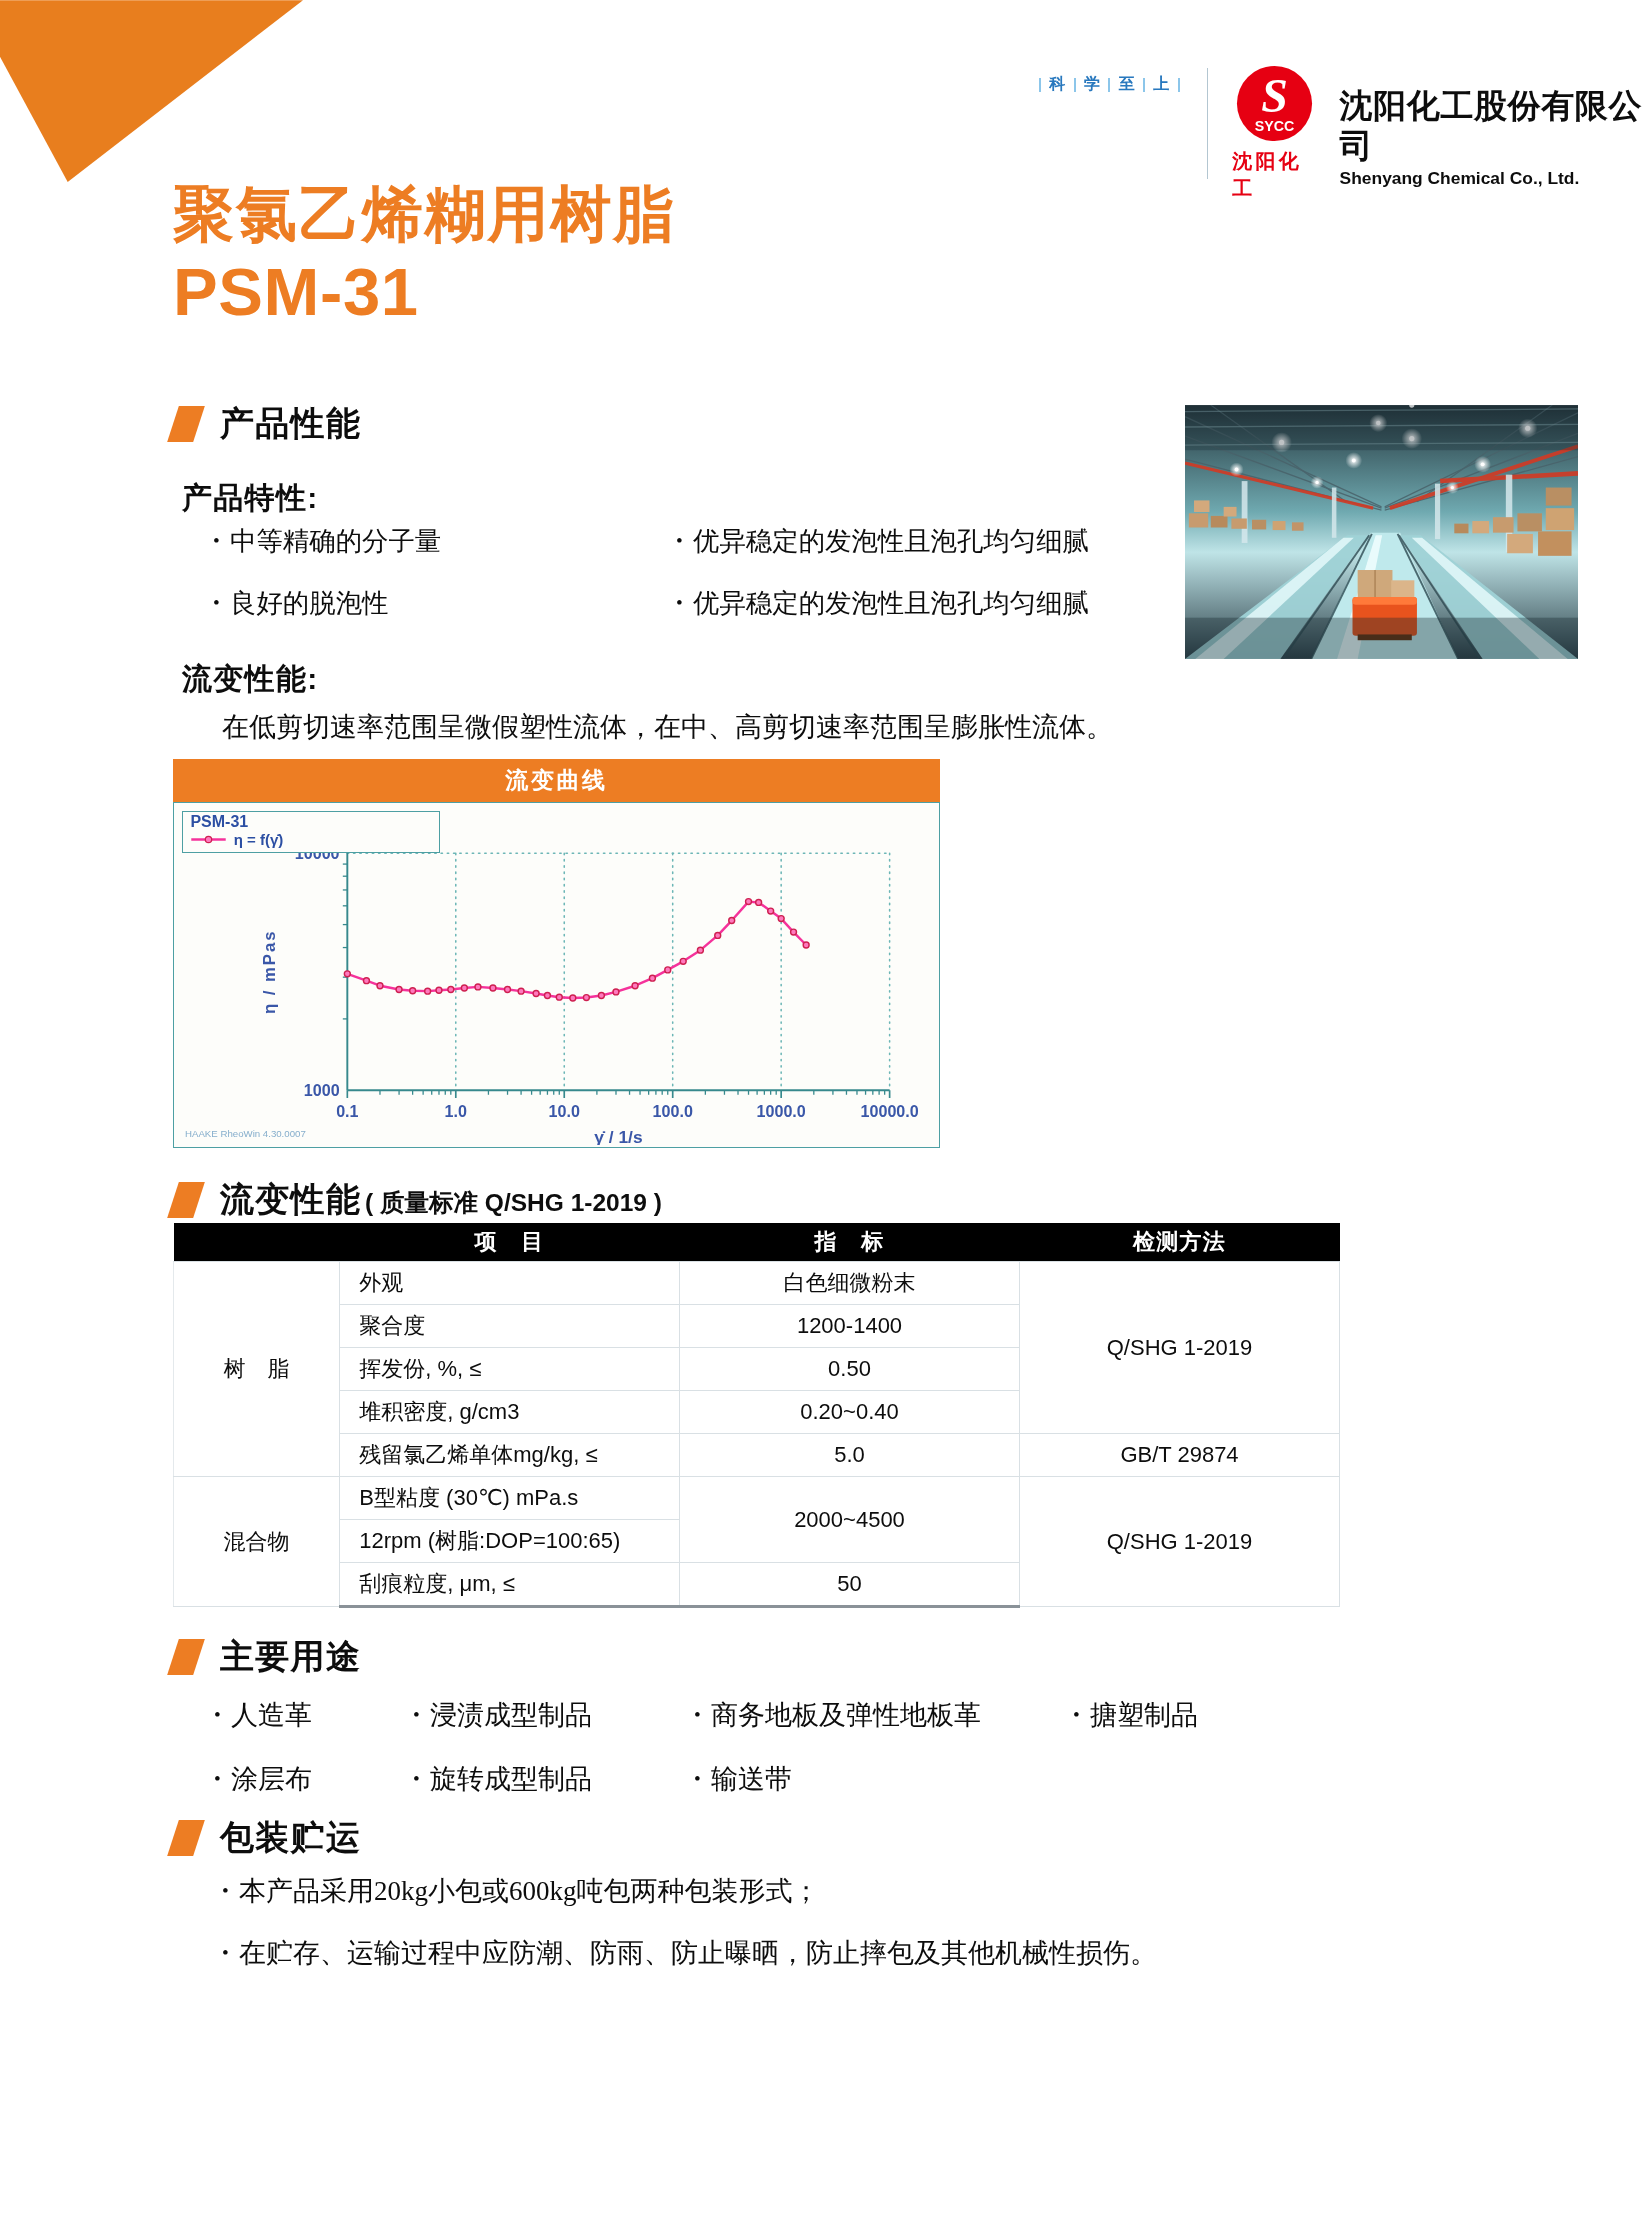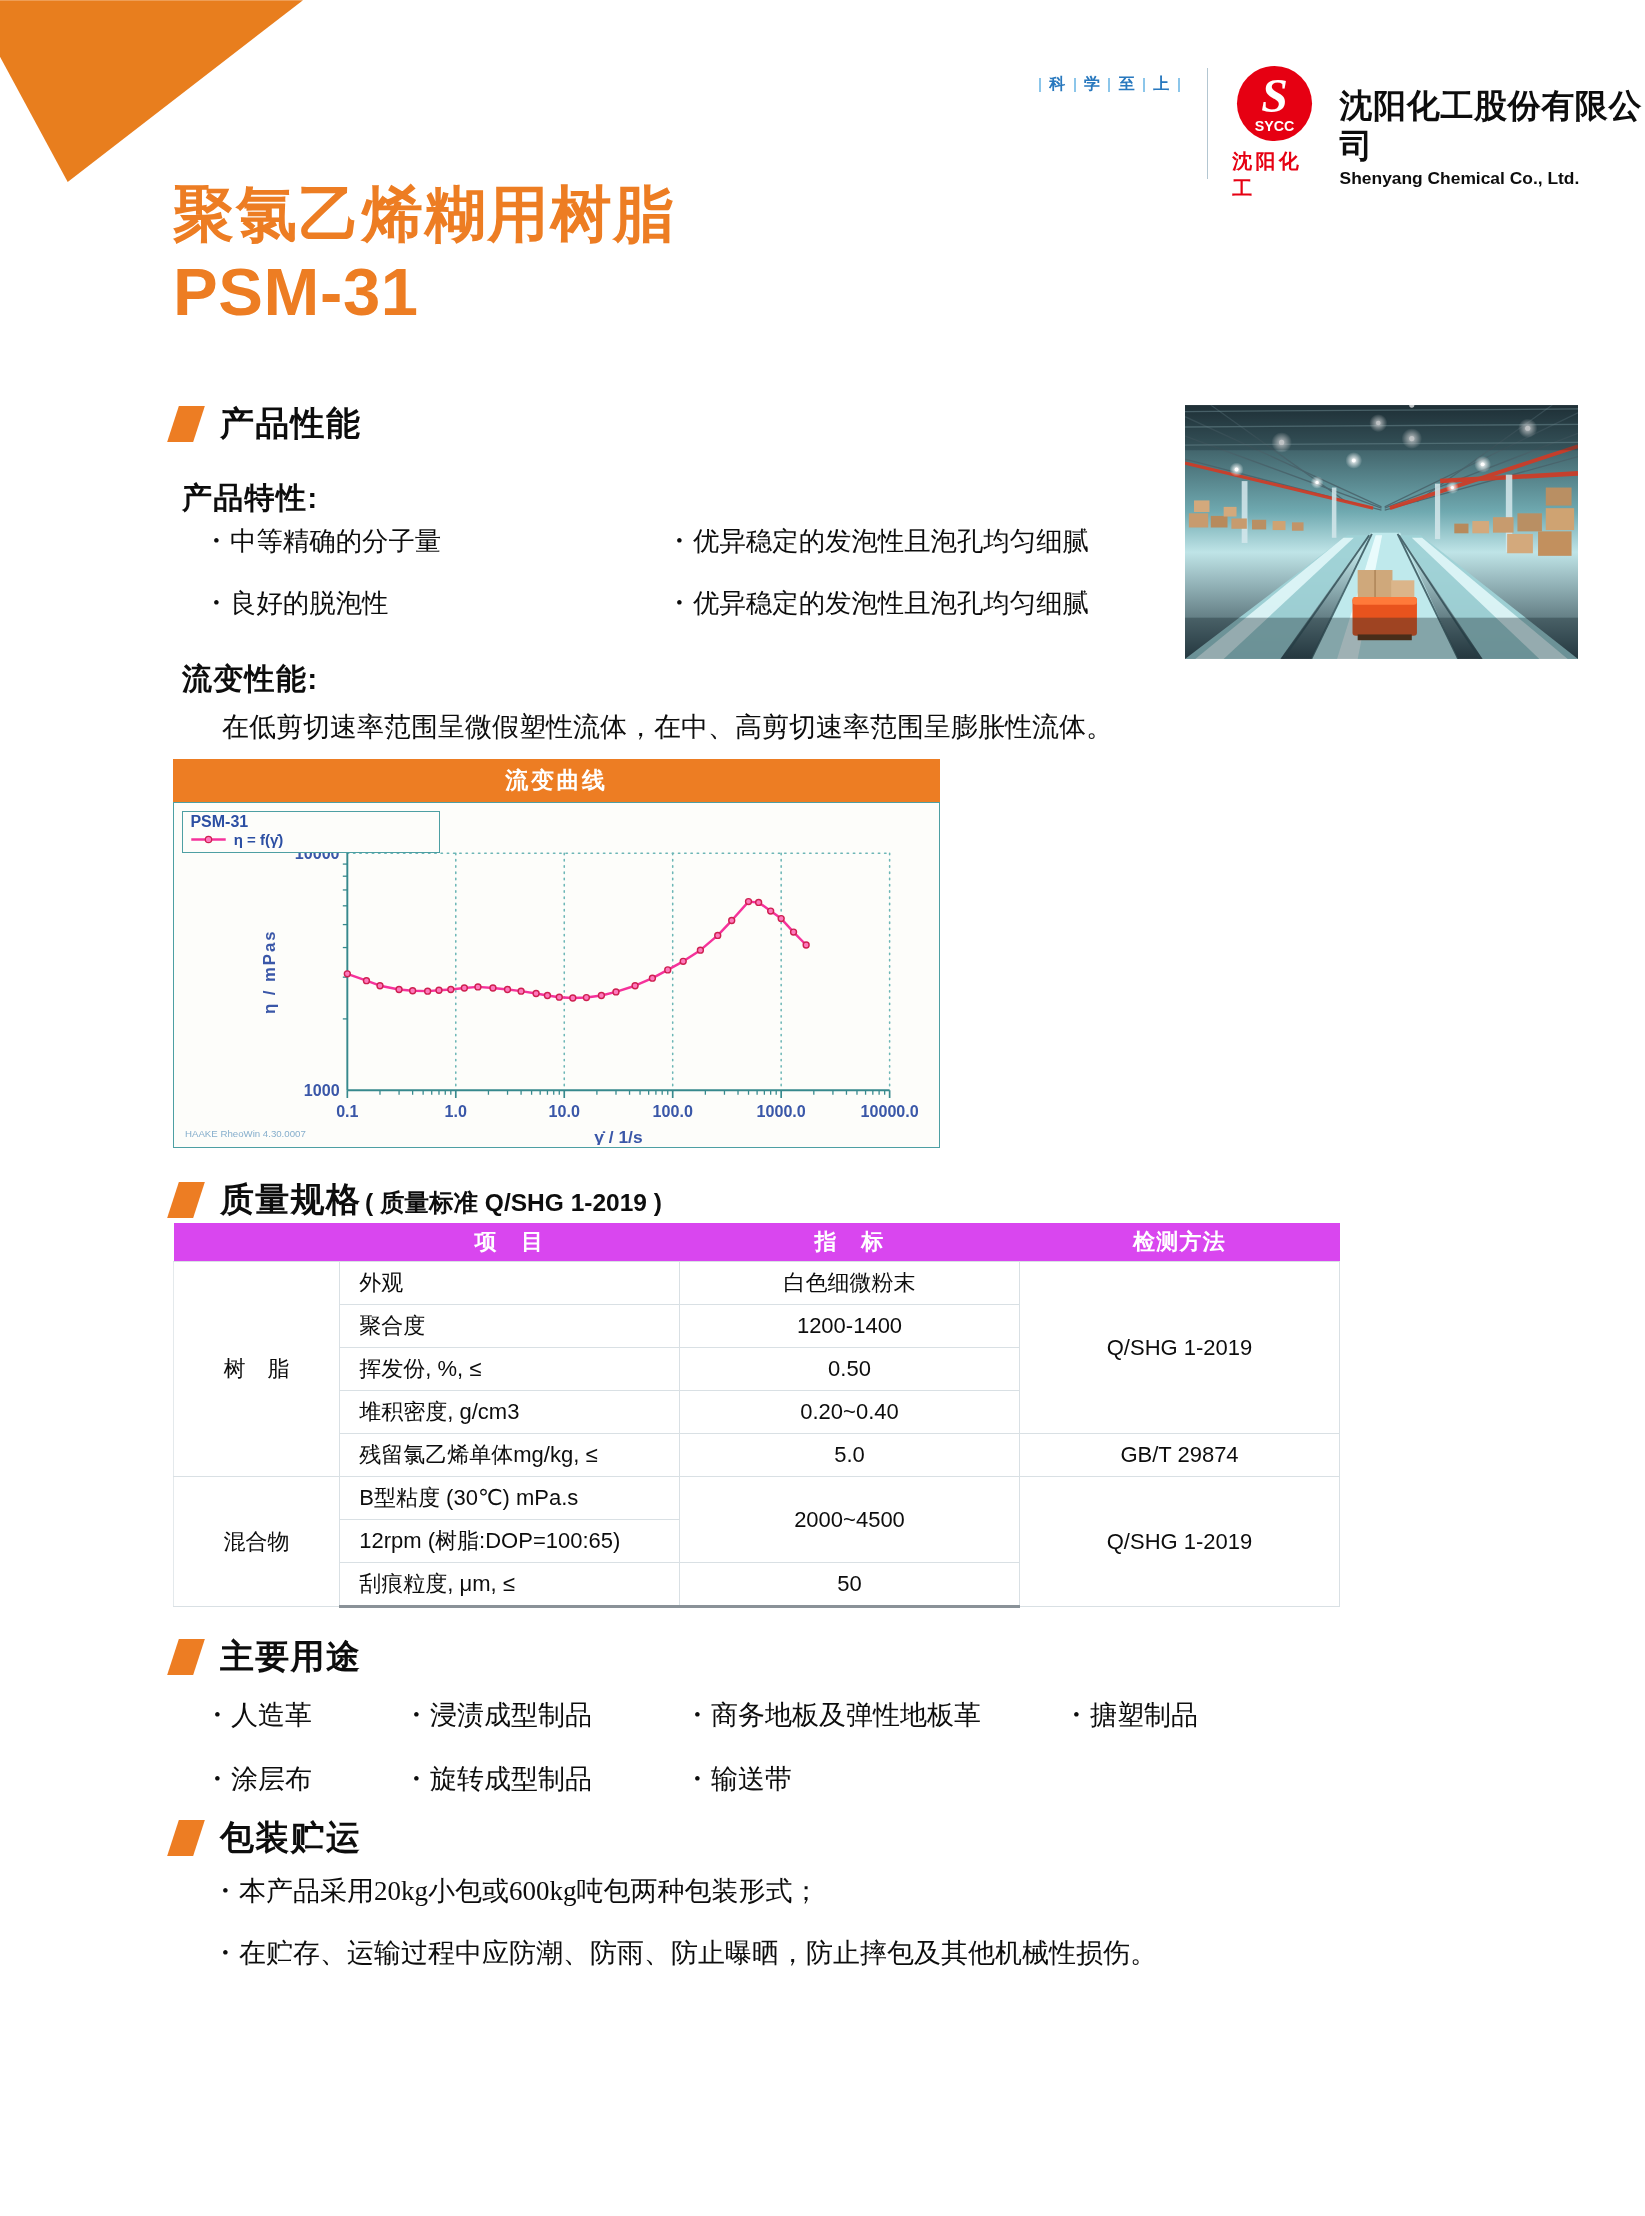--- a/index.html
+++ b/index.html
@@ -59,21 +59,21 @@
   .legend{position:absolute;left:7.7px;top:7.7px;width:258px;border:1.9px solid #4D9FA3;background:#FDFDFA;
           padding:1.3px 7.7px 3.9px 7.7px;box-sizing:border-box;}
   .legend-title{font-size:16px;font-weight:bold;color:#2C4FA3;line-height:1.15;}
   .legend-row{display:flex;align-items:center;gap:6.4px;}
   .legend-text{font-size:15px;font-weight:bold;color:#2C4FA3;}
   .plot{position:absolute;left:0;top:0;}
 
   
   .qtable{left:173px;top:1223px;border-collapse:collapse;table-layout:fixed;width:1167px;
           font-size:22px;color:#0d0d0d;}
-  .qtable th{background:#d946ef;color:#ffffff;font-weight:bold;height:36px;border:none;
+  .qtable th{background:#000000;color:#ffffff;font-weight:bold;height:36px;border:none;
              font-size:22px;letter-spacing:1.3px;}
   .qtable td{border:1.3px solid #D9E0E4;height:40px;background:#fff;}
   .qtable td.item{text-align:left;padding-left:19.3px;}
   .qtable td.val,.qtable td.method,.qtable td.group{text-align:center;}
   .qtable td.group{border-left:1.3px solid #E4E9EC;}
   .qtable tr.gsep td{border-top:1.9px solid #A9B2B8;}
   .qtable tr:last-child td{border-bottom:3.2px solid #8A9298;}
 
   
   .uses{left:214px;top:1697px;display:grid;grid-template-columns:199px 281px 379px auto;
@@ -393,21 +393,21 @@
           </svg>
           <span class="legend-text">η = f(γ̇)</span>
         </div>
       </div>
     </div>
   </div>
 
   <div class="abs sec" style="left:173px;top:1177px;">
     <div class="mark"></div>
     <h2>
-      <span>质量规格</span>
+      <span>流变性能</span>
       <span class="note">( 质量标准 Q/SHG 1-2019 )</span>
     </h2>
   </div>
 
   <table class="abs qtable">
     <colgroup>
         <col style="width:166px">
         <col style="width:340px">
         <col style="width:340px">
         <col style="width:320px">

